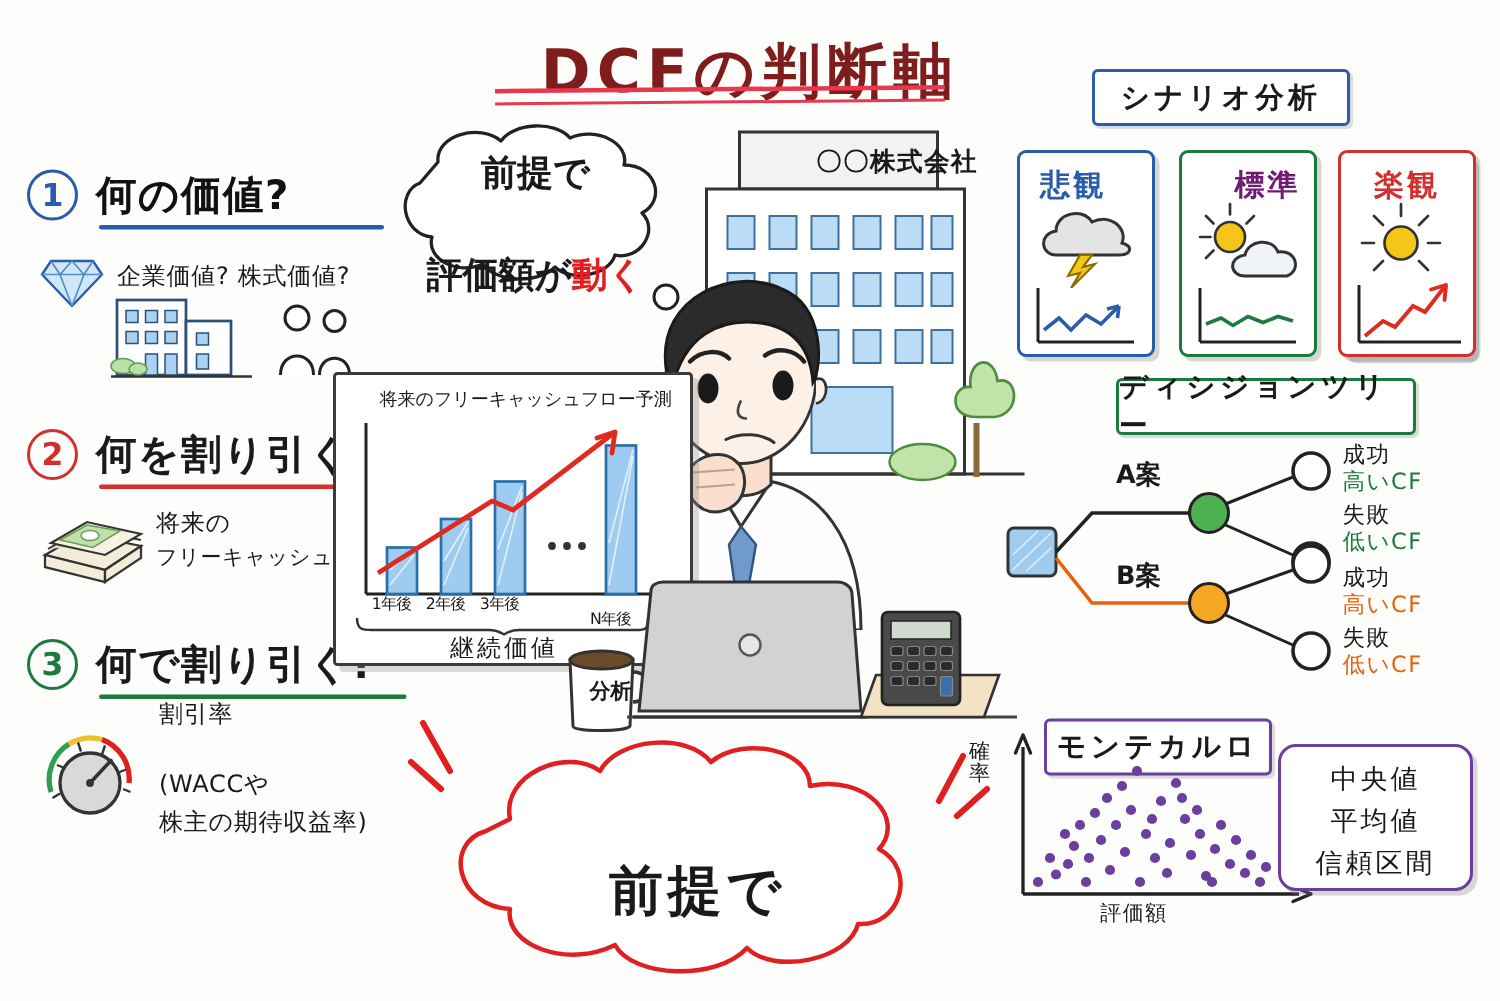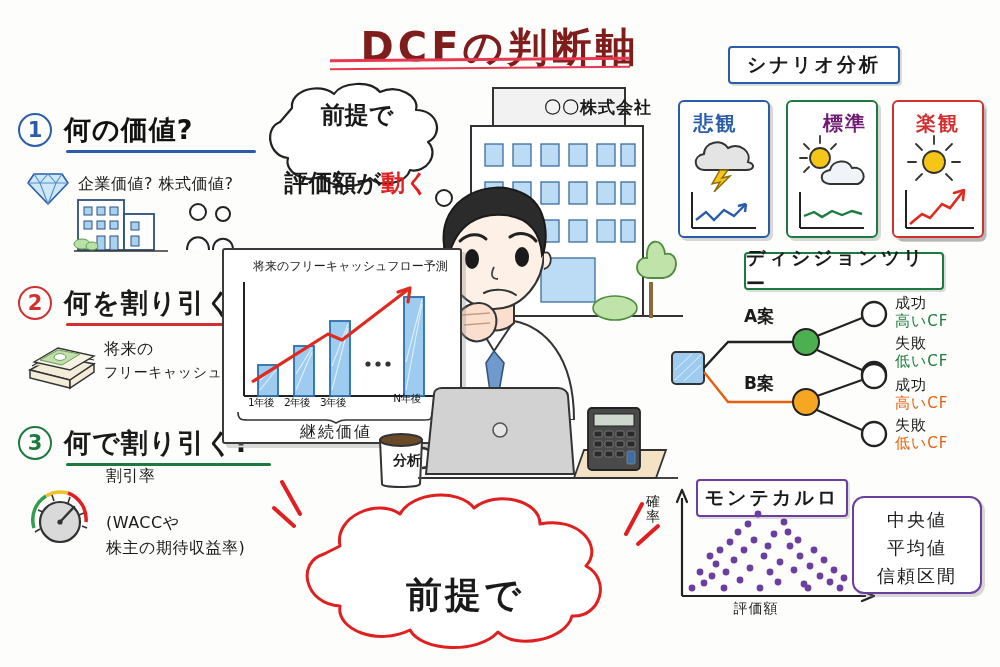--- a/index.html
+++ b/index.html
@@ -289,21 +289,21 @@
     <g fill="#333">
         <circle cx="136" cy="86" r="2.6"></circle>
         <circle cx="146" cy="86" r="2.6"></circle>
         <circle cx="156" cy="86" r="2.6"></circle>
       </g>
   </svg>
 
   <div class="abs tick" style="left:236px;top:396px;width:50px;">1年後</div>
   <div class="abs tick" style="left:272px;top:396px;width:50px;">2年後</div>
   <div class="abs tick" style="left:308px;top:396px;width:50px;">3年後</div>
-  <div class="abs tick" style="left:382px;top:392px;width:50px;">N年後</div>
+  <div class="abs tick" style="left:382px;top:406px;width:50px;">N年後</div>
 
   <svg class="abs" style="left:236px;top:410px;" width="200" height="14" viewBox="0 0 200 14">
     <path d="M2,2 C2,10 6,10 12,10 L90,10 C96,10 98,12 100,13 C102,12 104,10 110,10 L188,10 C194,10 196,10 196,2" fill="none" stroke="#333" stroke-width="1.6"></path>
   </svg>
   <div class="abs" style="left:236px;top:422px;width:200px;text-align:center;font-size:16px;letter-spacing:2px;">継続価値</div>
 
   <svg class="abs" style="left:372px;top:430px;" width="70" height="62" viewBox="0 0 70 62">
     <path d="M8,10 L10,54 C10,58 46,58 48,54 L50,10 Z" fill="#fff" stroke="#333" stroke-width="2"></path>
     <ellipse cx="29" cy="10" rx="21" ry="6" fill="#6b4a2a" stroke="#333" stroke-width="2"></ellipse>
     <path d="M50,18 C64,18 64,38 50,38" fill="none" stroke="#333" stroke-width="2.4"></path>

